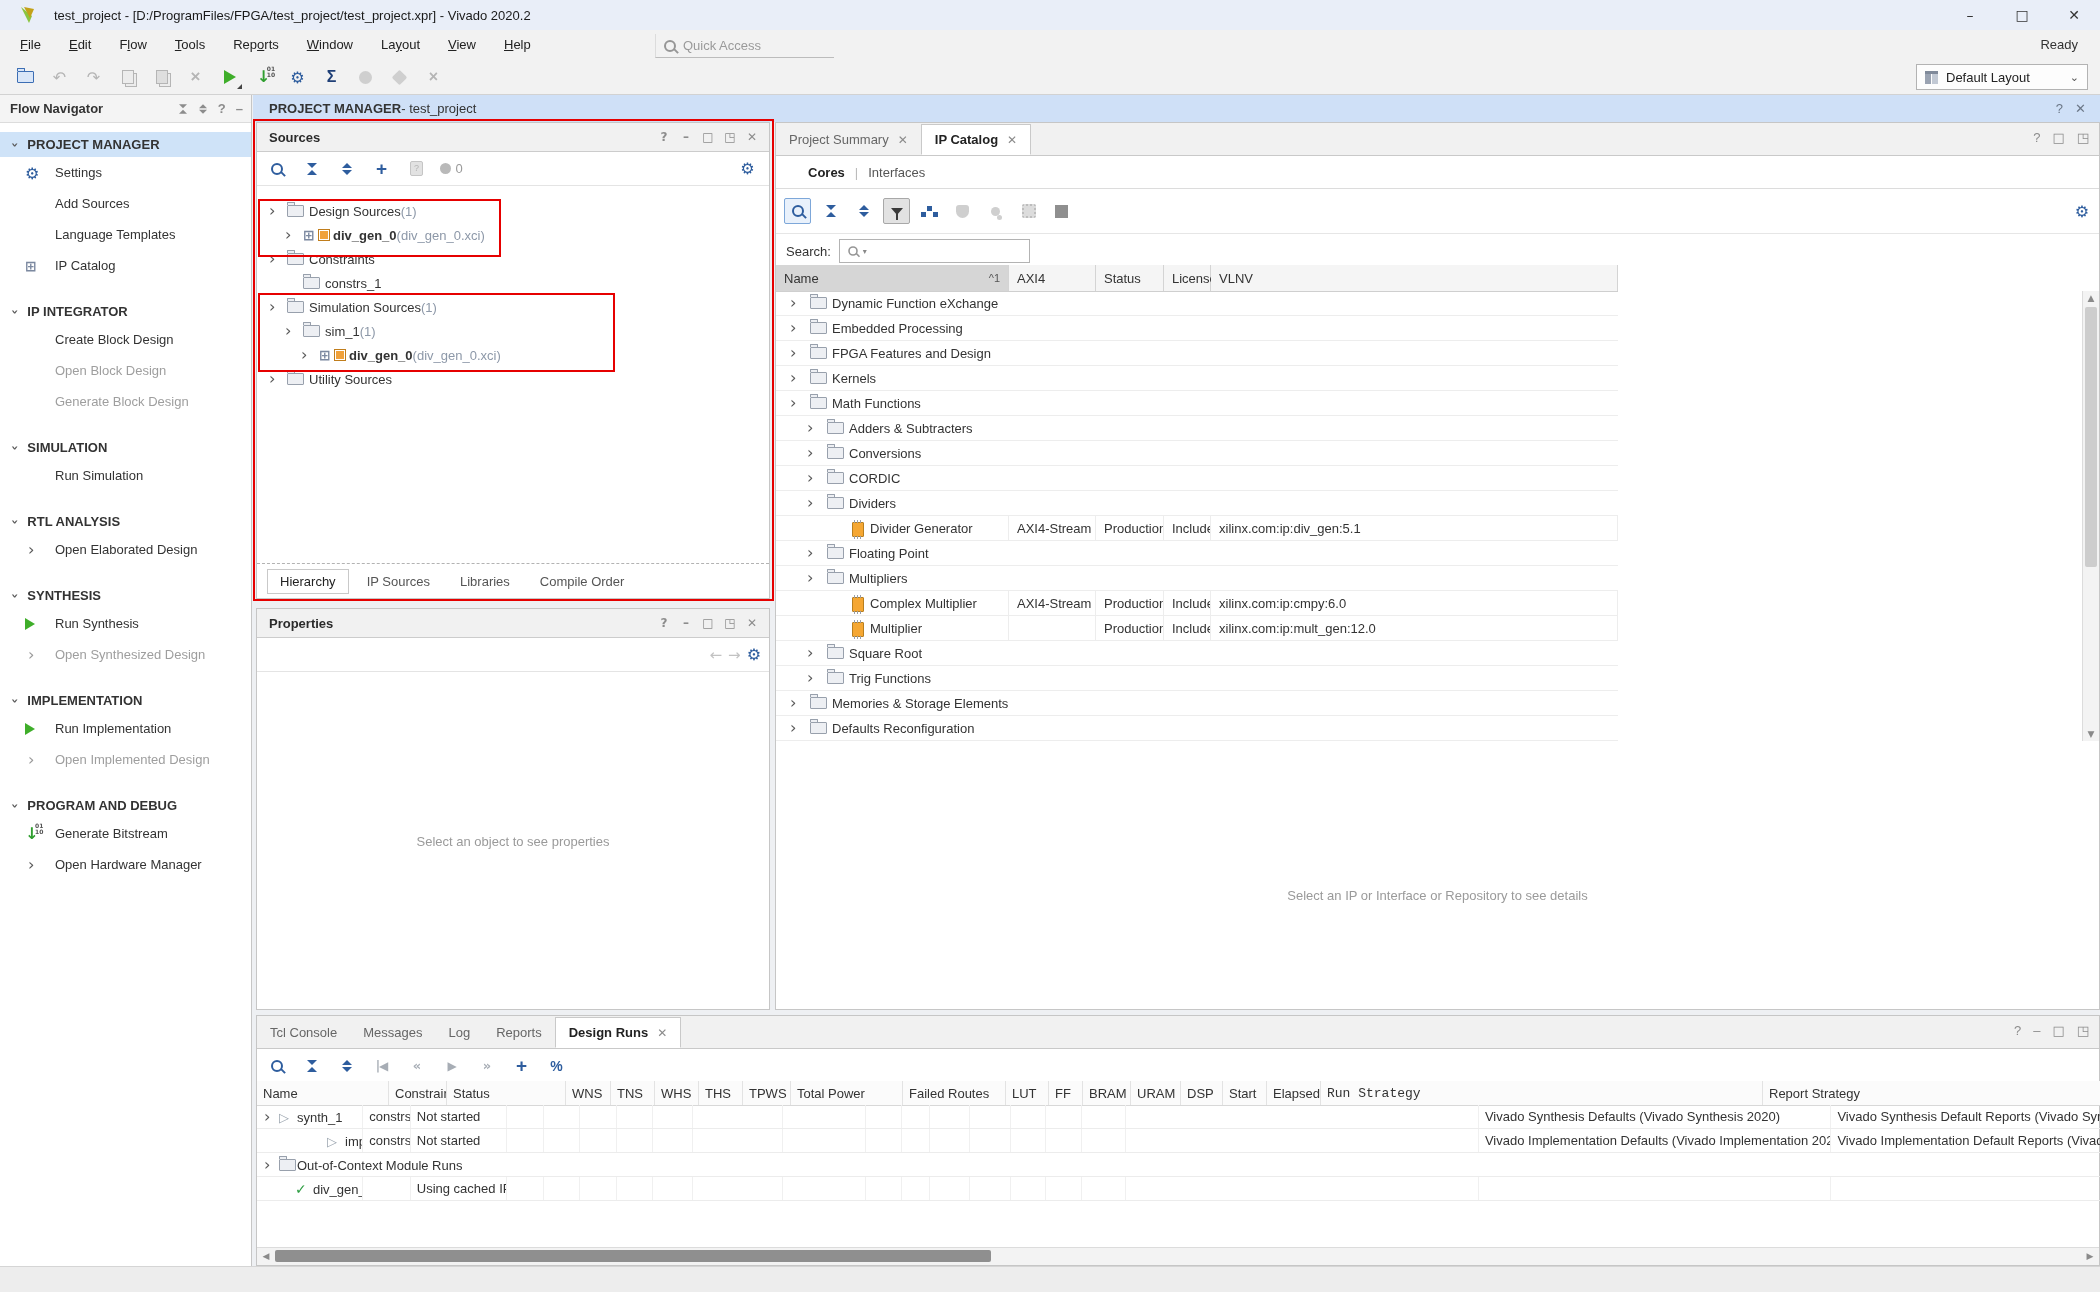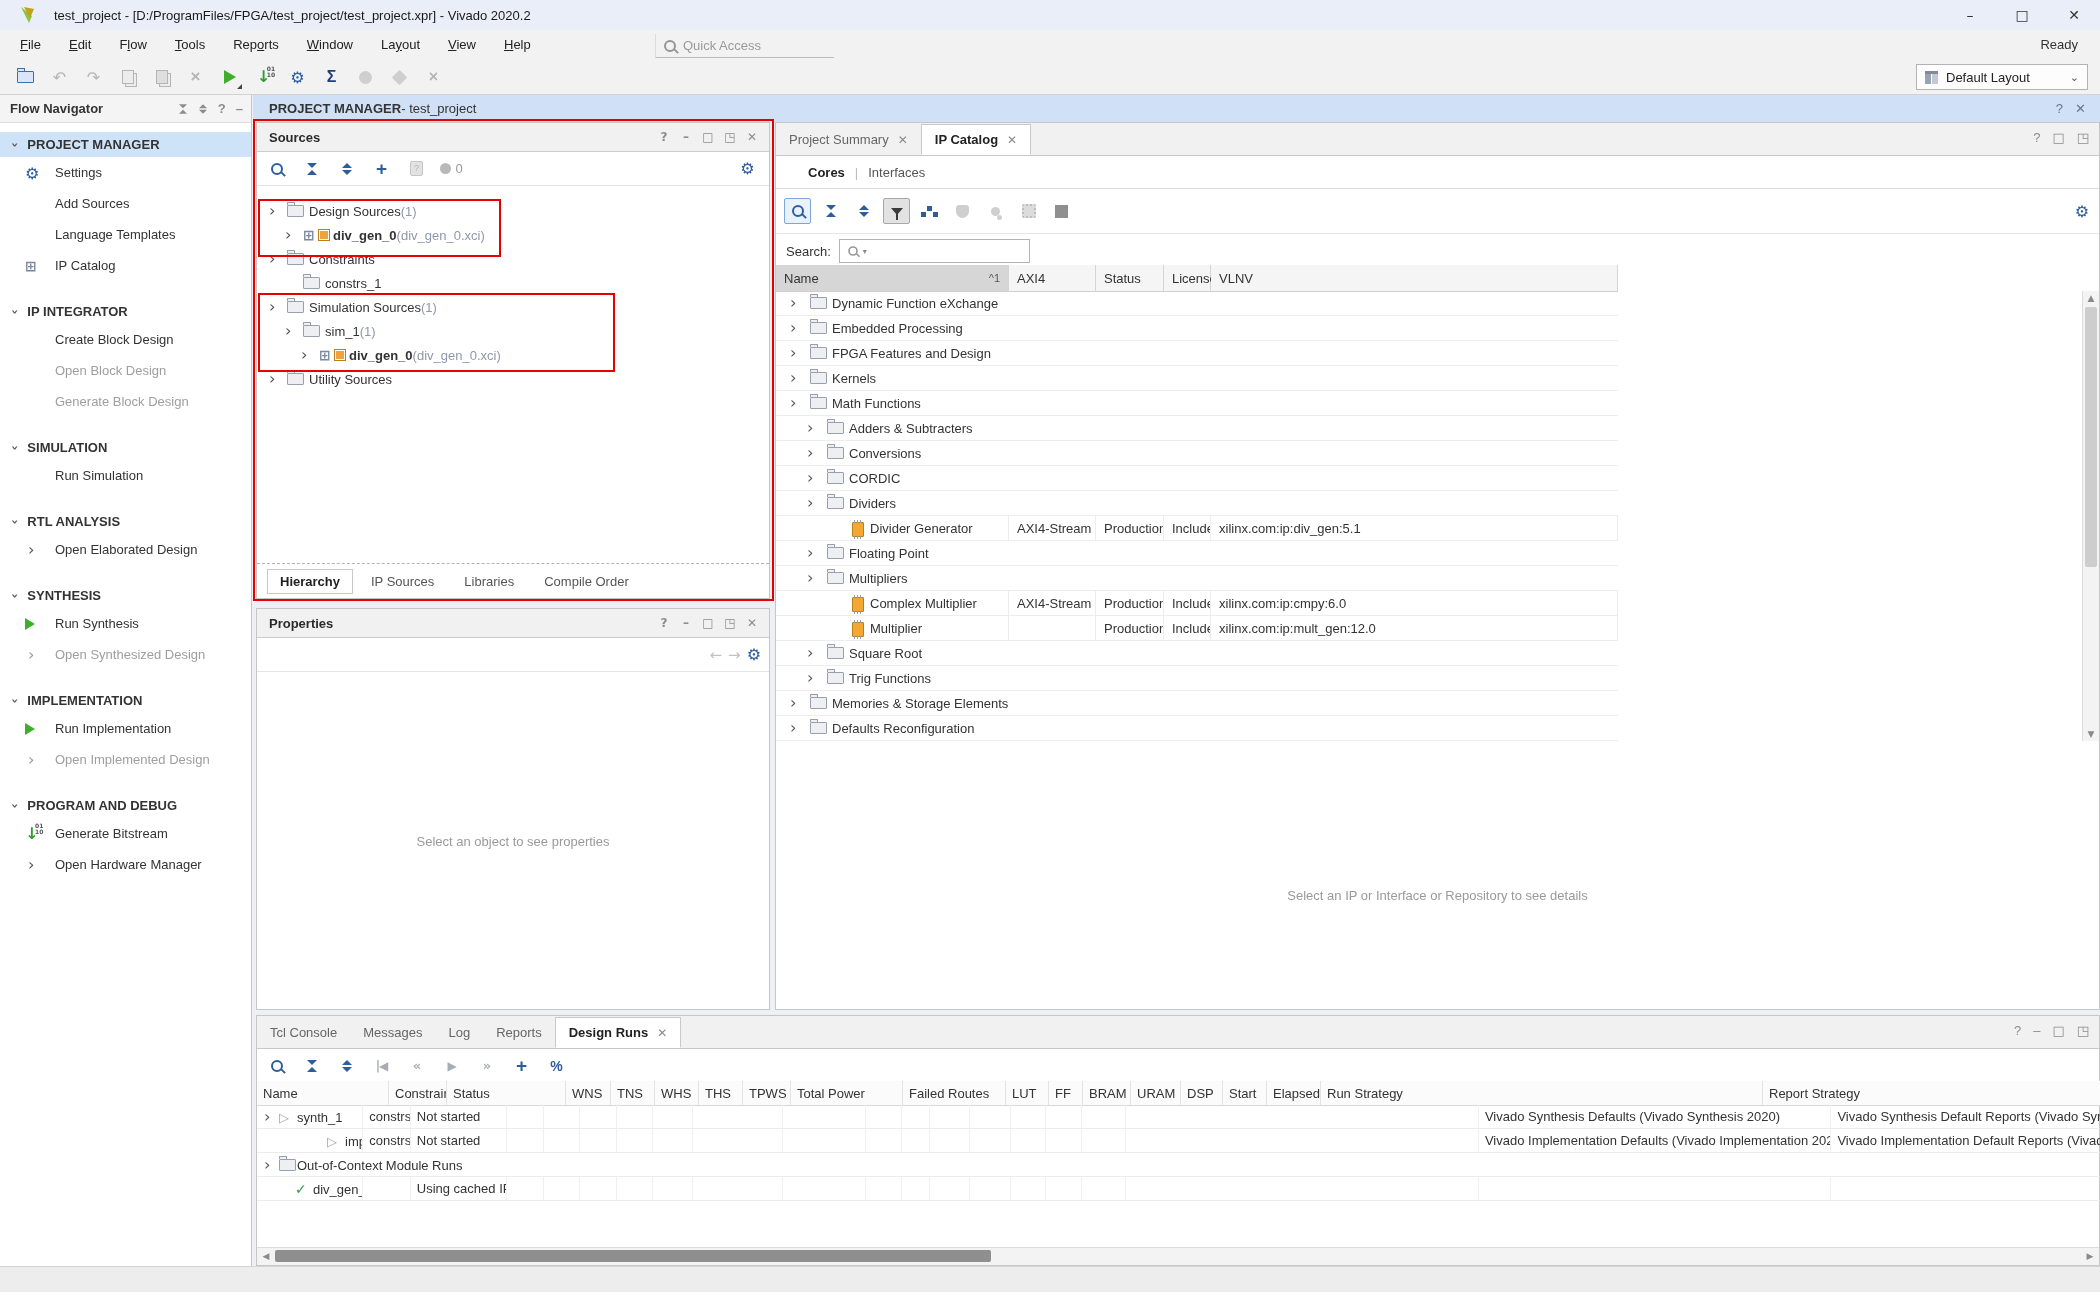--- a/index.html
+++ b/index.html
@@ -97,21 +97,21 @@
   .ptitle .pic{margin-left:auto;display:flex;align-items:center;}
   .ptool{height:33px;border-bottom:1px solid #e4e4e4;display:flex;align-items:center;padding-left:6px;position:relative;}
   .ptool .right{position:absolute;right:8px;display:flex;align-items:center;gap:6px;}
   
   .s-rows{position:absolute;left:0;top:62px;right:0;}
   .s-row{height:24px;position:relative;display:flex;align-items:center;}
   .s-row .at{position:absolute;top:50%;transform:translateY(-50%);display:flex;align-items:center;}
   .s-suffix{color:#8d98a8;}
   .s-tabs{position:absolute;left:0;right:0;bottom:0;height:35px;border-top:1px dashed #b3b3b3;background:#fff;display:flex;align-items:center;padding-left:10px;gap:6px;box-sizing:border-box;}
   .s-tab{padding:4px 12px;color:#555;}
-  .s-tab.active{border:1px solid #c9c9c9;background:#fff;font-weight:bold;color:#222;}
+  .s-tab.active{border:1px solid #c9c9c9;background:#fff;font-weight:normal;color:#222;}
   .empty-msg{position:absolute;left:0;right:0;text-align:center;color:#9a9a9a;}
   
   .main{position:absolute;left:775px;top:122px;width:1325px;height:888px;background:#fff;border:1px solid #c6c6c6;box-sizing:border-box;}
   .tabs{display:flex;align-items:flex-end;background:#f1f1f1;border-bottom:1px solid #c9c9c9;height:32px;position:relative;}
   .tab{display:flex;align-items:center;gap:9px;padding:0 13px;height:31px;color:#666;box-sizing:border-box;}
   .tab.active{background:#fff;border:1px solid #c9c9c9;border-bottom:1px solid #fff;font-weight:bold;color:#222;}
   .tab .x{color:#8a8a8a;font-size:12px;font-family:"DejaVu Sans",sans-serif;}
   .tabs .corner{position:absolute;right:10px;top:7px;display:flex;gap:12px;color:#8c8c8c;}
   .subtabs{height:32px;border-bottom:1px solid #dcdcdc;display:flex;align-items:center;padding-left:32px;gap:10px;background:#fff;}
   .subtabs .sep{color:#bbb;}
@@ -811,21 +811,21 @@
         <span class="bhc" style="width: 48px;">TPWS</span>
         <span class="bhc" style="width: 112px;">Total Power</span>
         <span class="bhc" style="width: 103px;">Failed Routes</span>
         <span class="bhc" style="width: 43px;">LUT</span>
         <span class="bhc" style="width: 34px;">FF</span>
         <span class="bhc" style="width: 48px;">BRAM</span>
         <span class="bhc" style="width: 50px;">URAM</span>
         <span class="bhc" style="width: 42px;">DSP</span>
         <span class="bhc" style="width: 44px;">Start</span>
         <span class="bhc" style="width: 54px;">Elapsed</span>
-        <span class="bhc" style="width: 442px;">Run Strategy</span>
+        <span class="bhc" style="width: 442px; font-family: Liberation Mono, monospace;">Run Strategy</span>
         <span class="bhc" style="width: 338px;">Report Strategy</span>
       </div>
     <div class="bt-rows" id="bt-rows">
         <div class="bt-row">
           <span class="cell namecell" style="width:132px">
             <span class="at chev down" style="left:7px">›</span>
             <span class="at" style="left:22px">
               <span class="playo uic">▷</span>
             </span>
             <span class="at" style="left:40px">synth_1</span>

